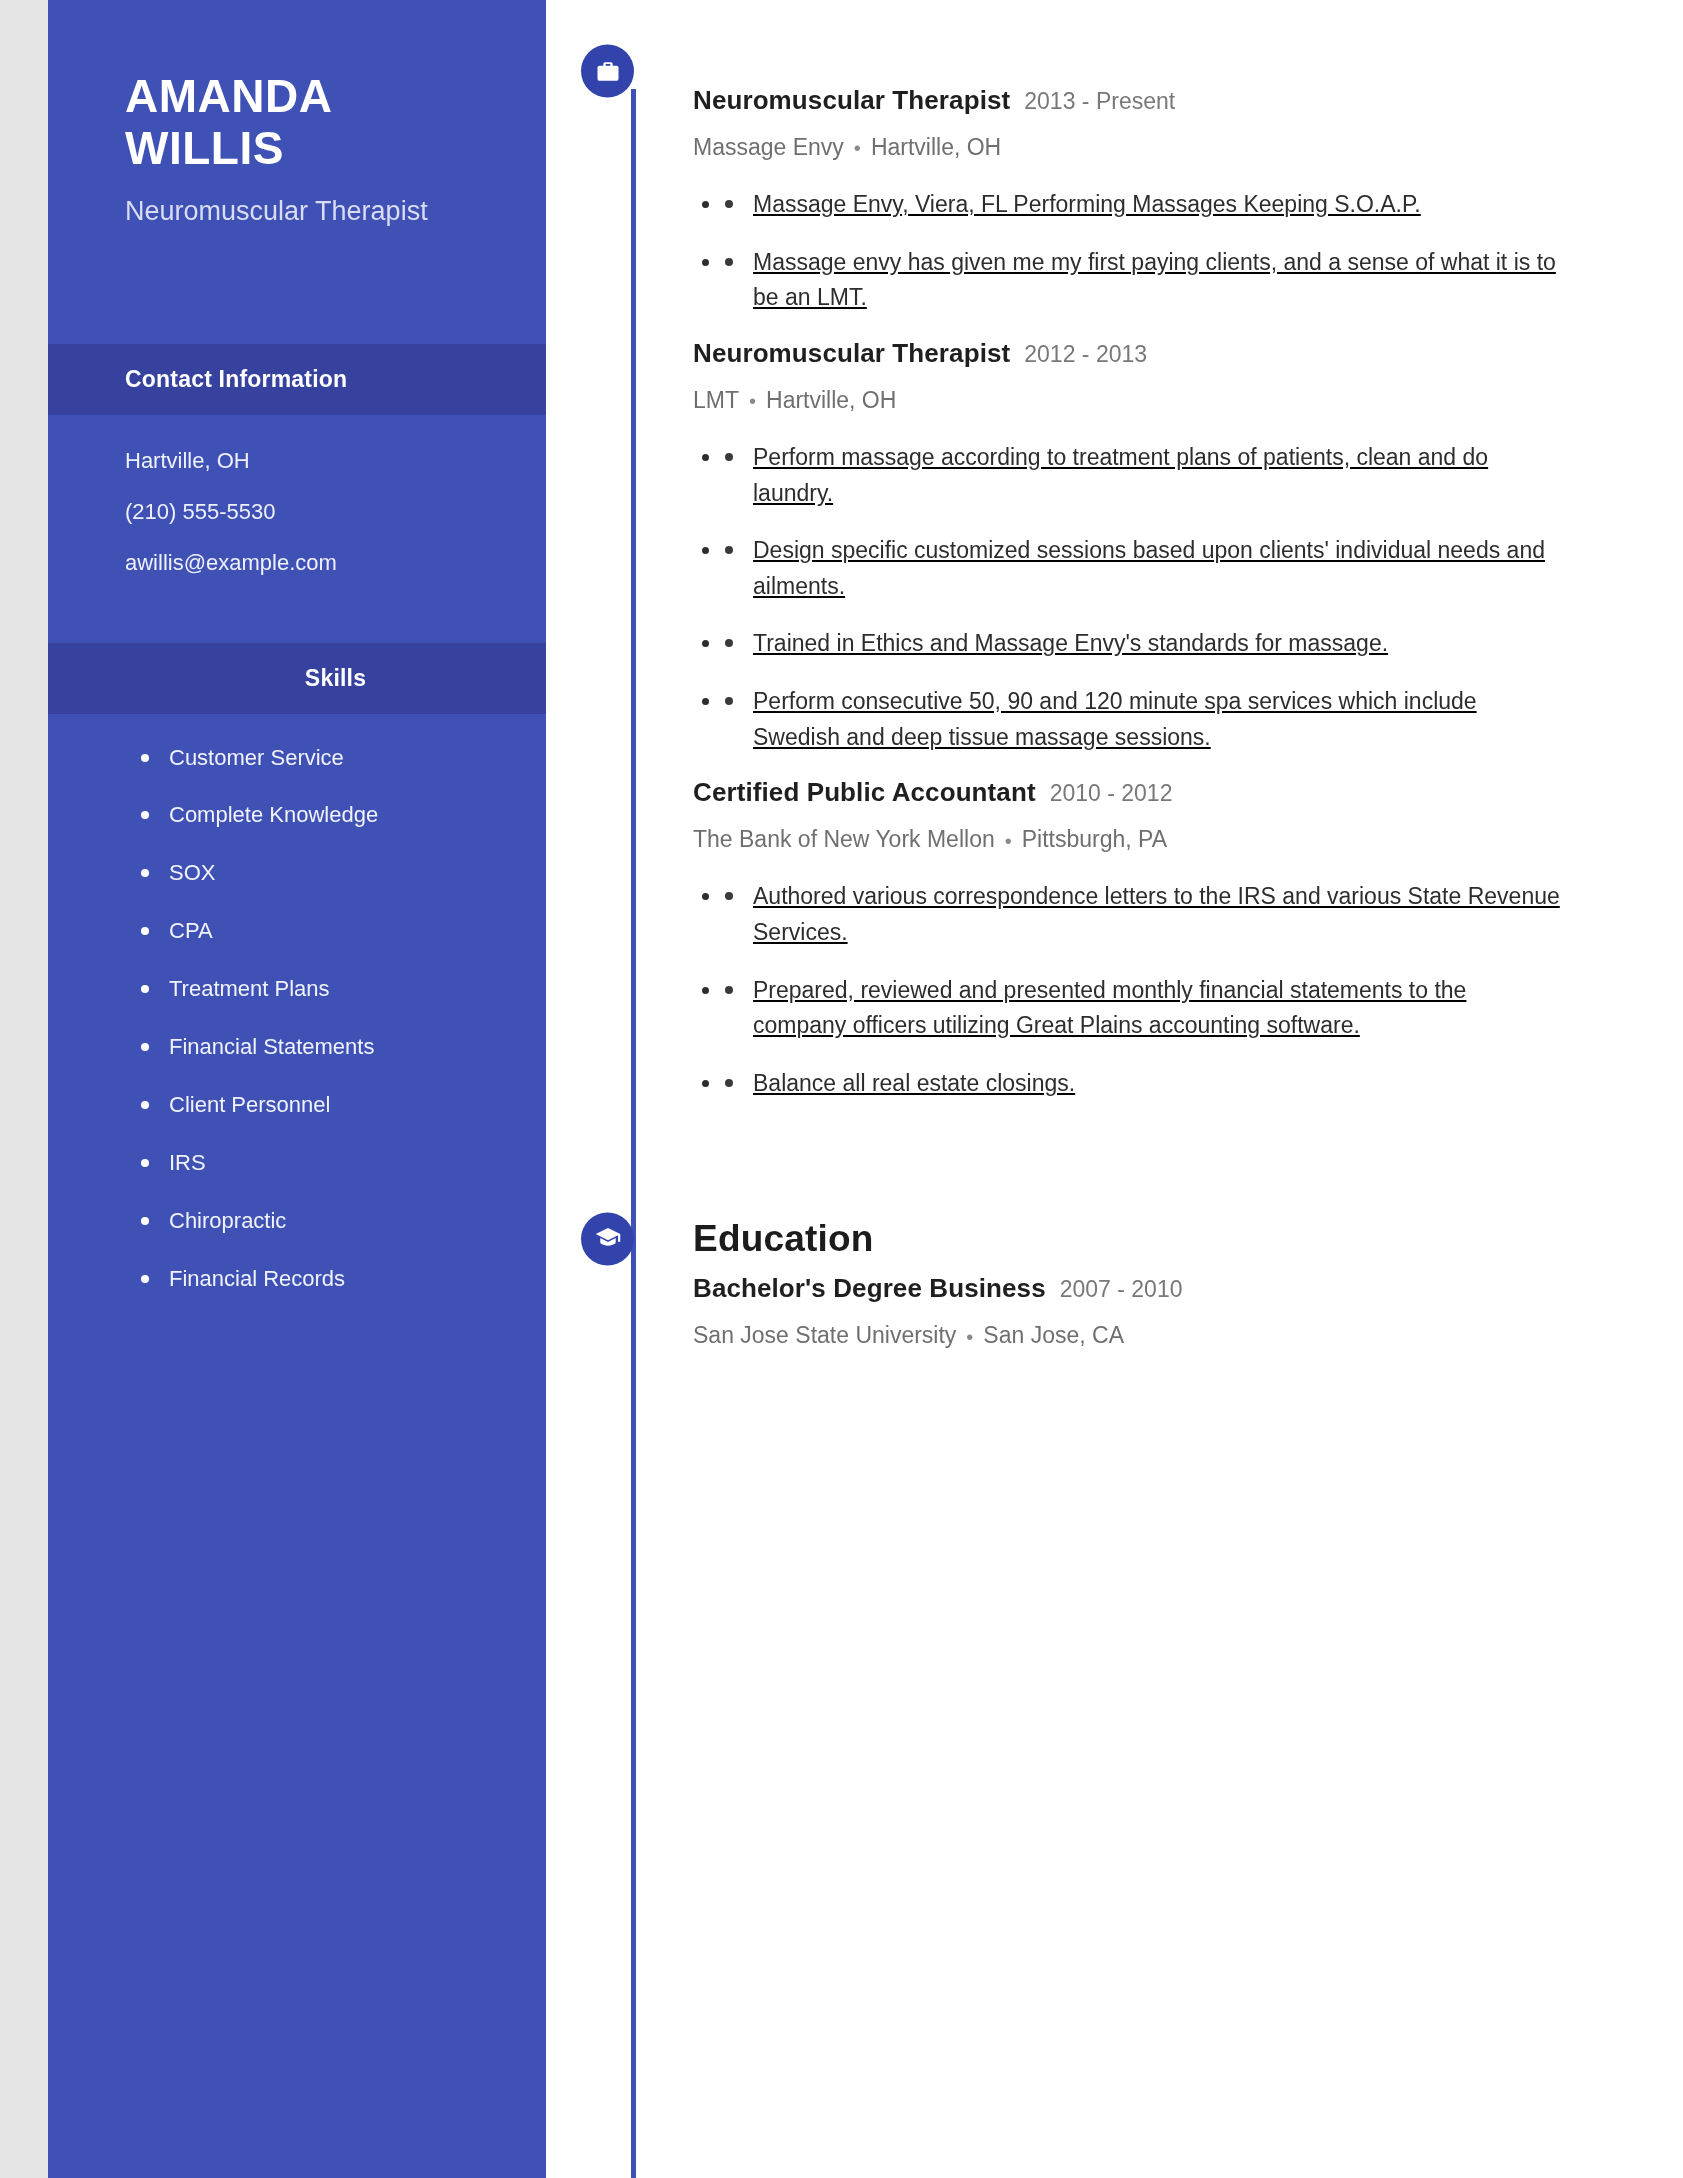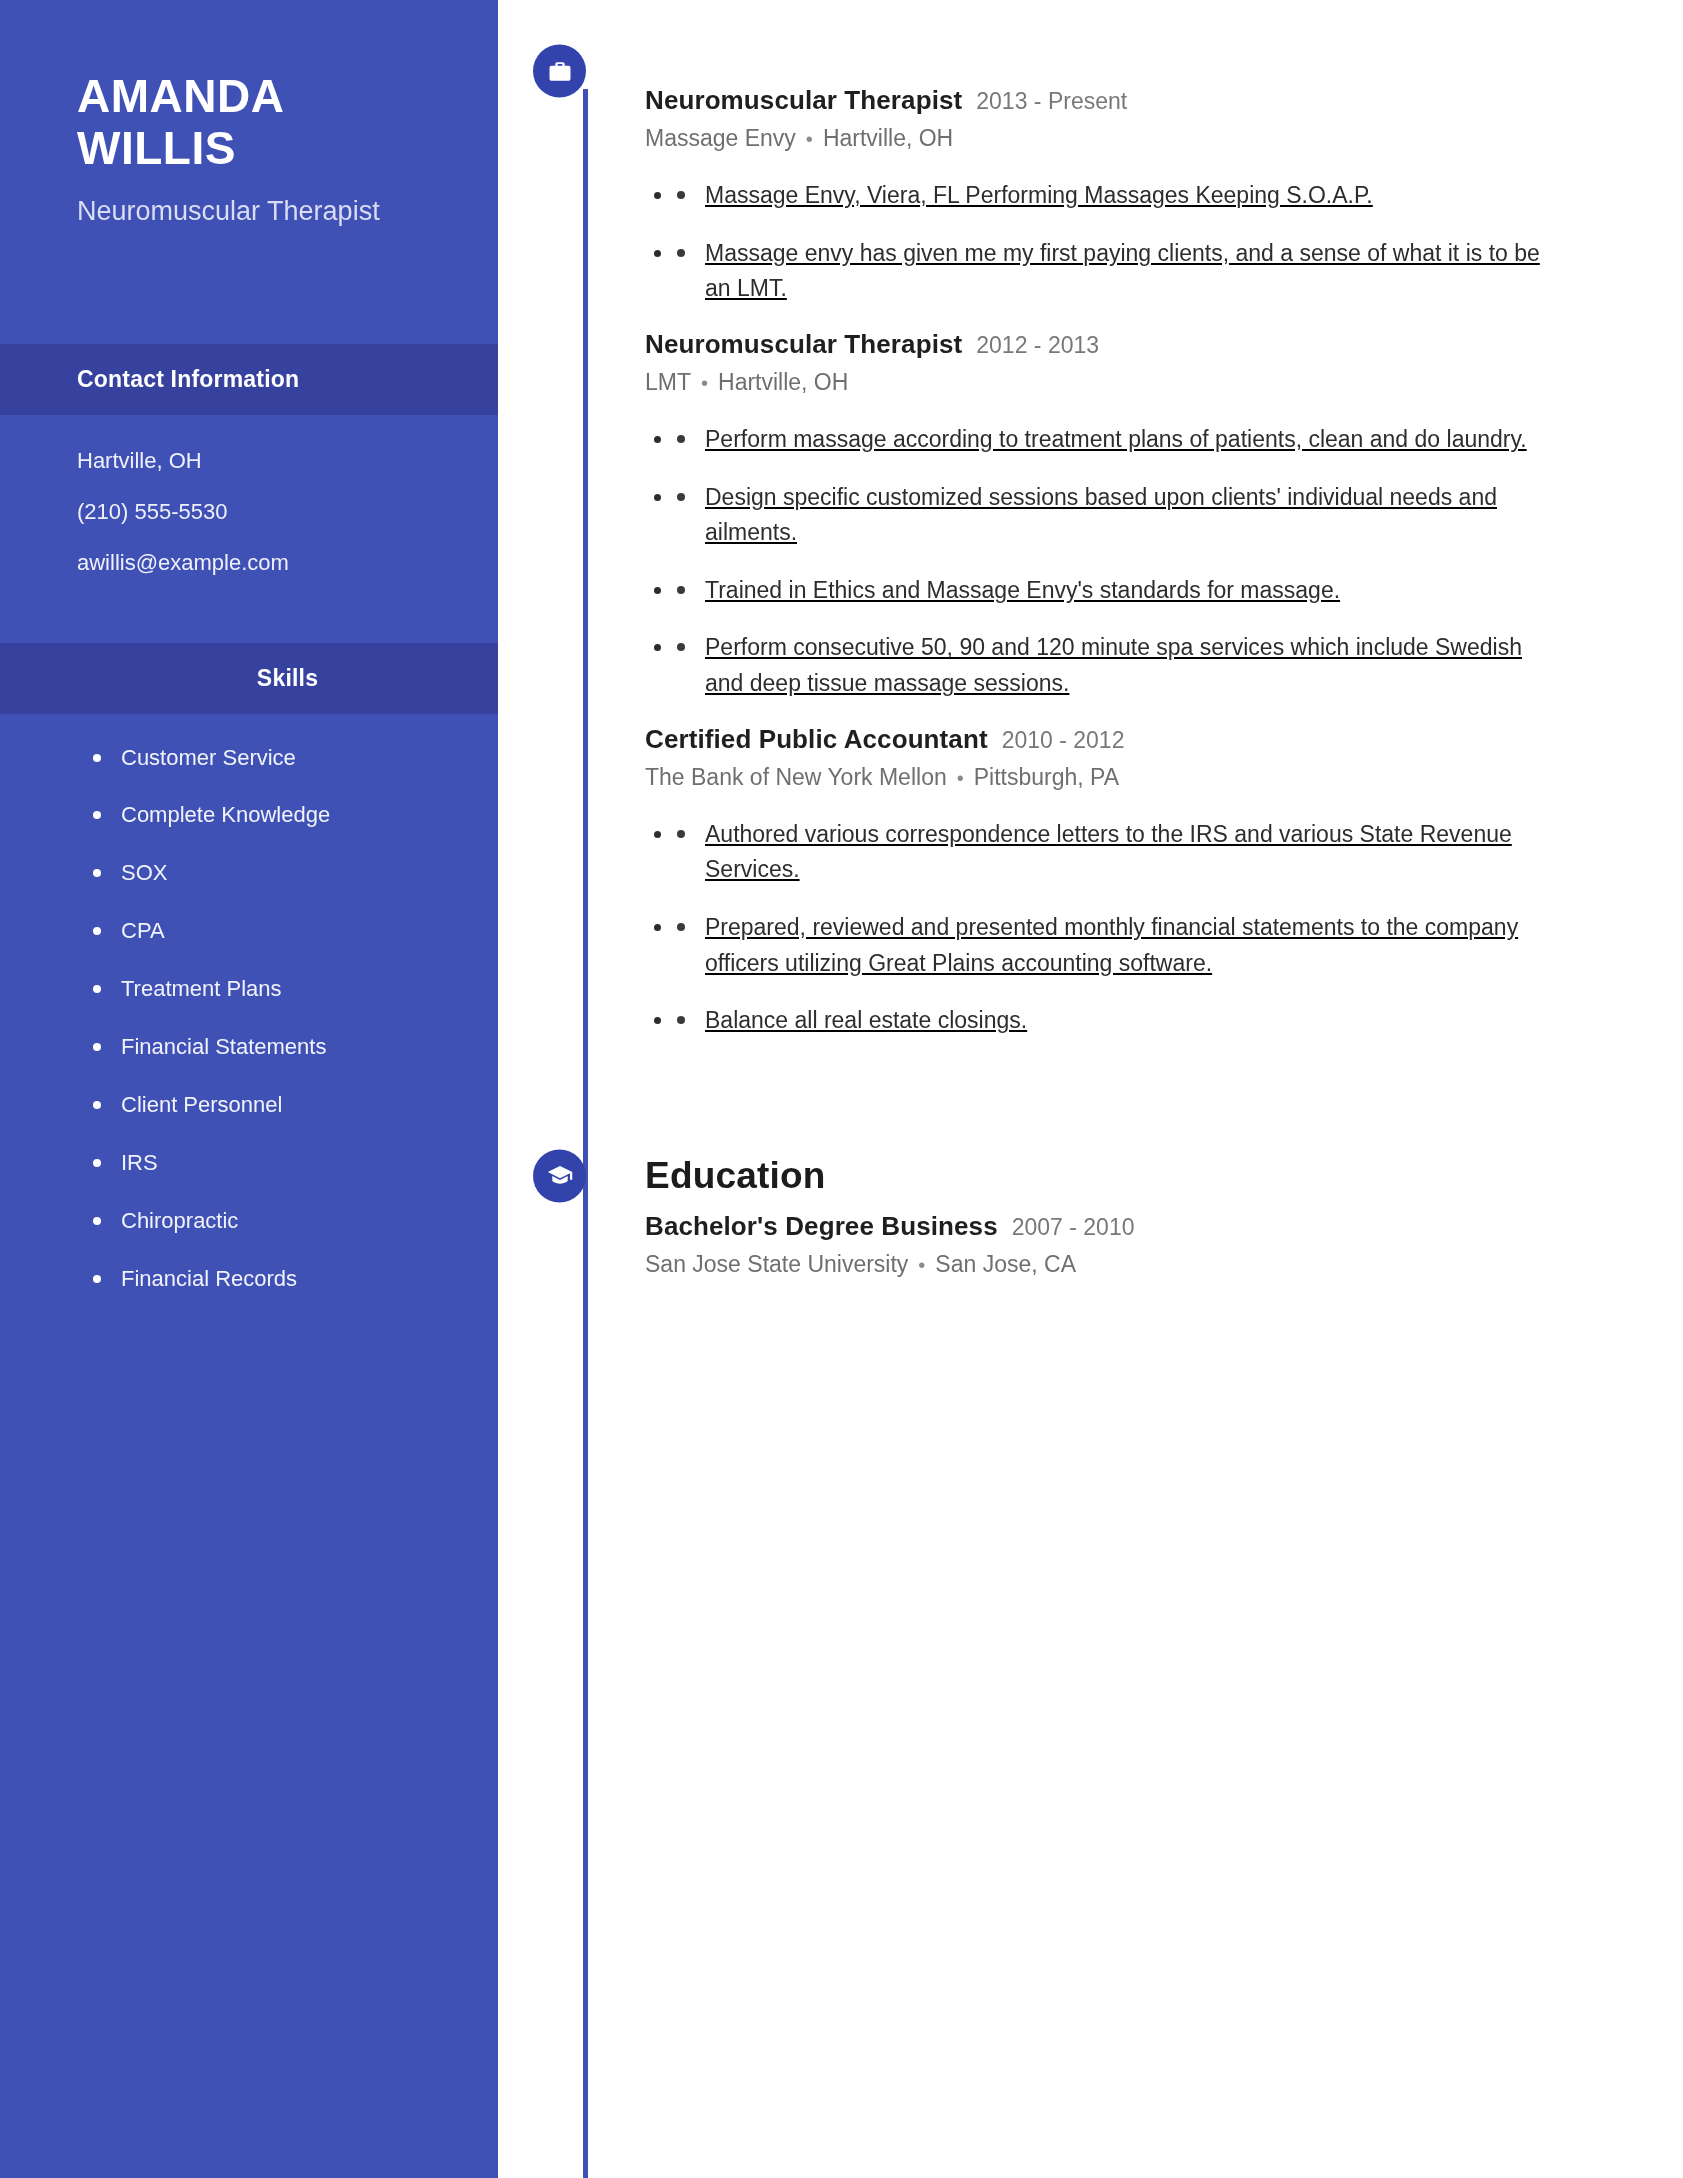--- a/index.html
+++ b/index.html
@@ -8,23 +8,24 @@
     width: 1683px;
     height: 2178px;
     background: #ffffff;
     font-family: "Liberation Sans", sans-serif;
   }
 
   .page {
     position: relative;
     width: 1683px;
     height: 2178px;
-    background: #0f172a;
+    background: #e5e5e5;
     display: flex;
     overflow: hidden;
+    padding-left: 48px;
   }
 
   
   .sidebar {
     width: 498px;
     min-width: 498px;
     background: #4051b5;
     color: #ffffff;
     position: relative;
   }
@@ -172,21 +173,21 @@
     letter-spacing: 0.1px;
   }
 
   .entry-dates {
     font-size: 23px;
     color: #787878;
     font-weight: 400;
   }
 
   .entry-meta {
-    margin-top: 9px;
+    margin-top: 18px;
     font-size: 23px;
     color: #6f6f6f;
     font-weight: 400;
   }
   .entry-meta .sep {
     display: inline-block;
     margin: 0 10px;
     color: #8a8a8a;
     font-size: 20px;
     vertical-align: middle;

